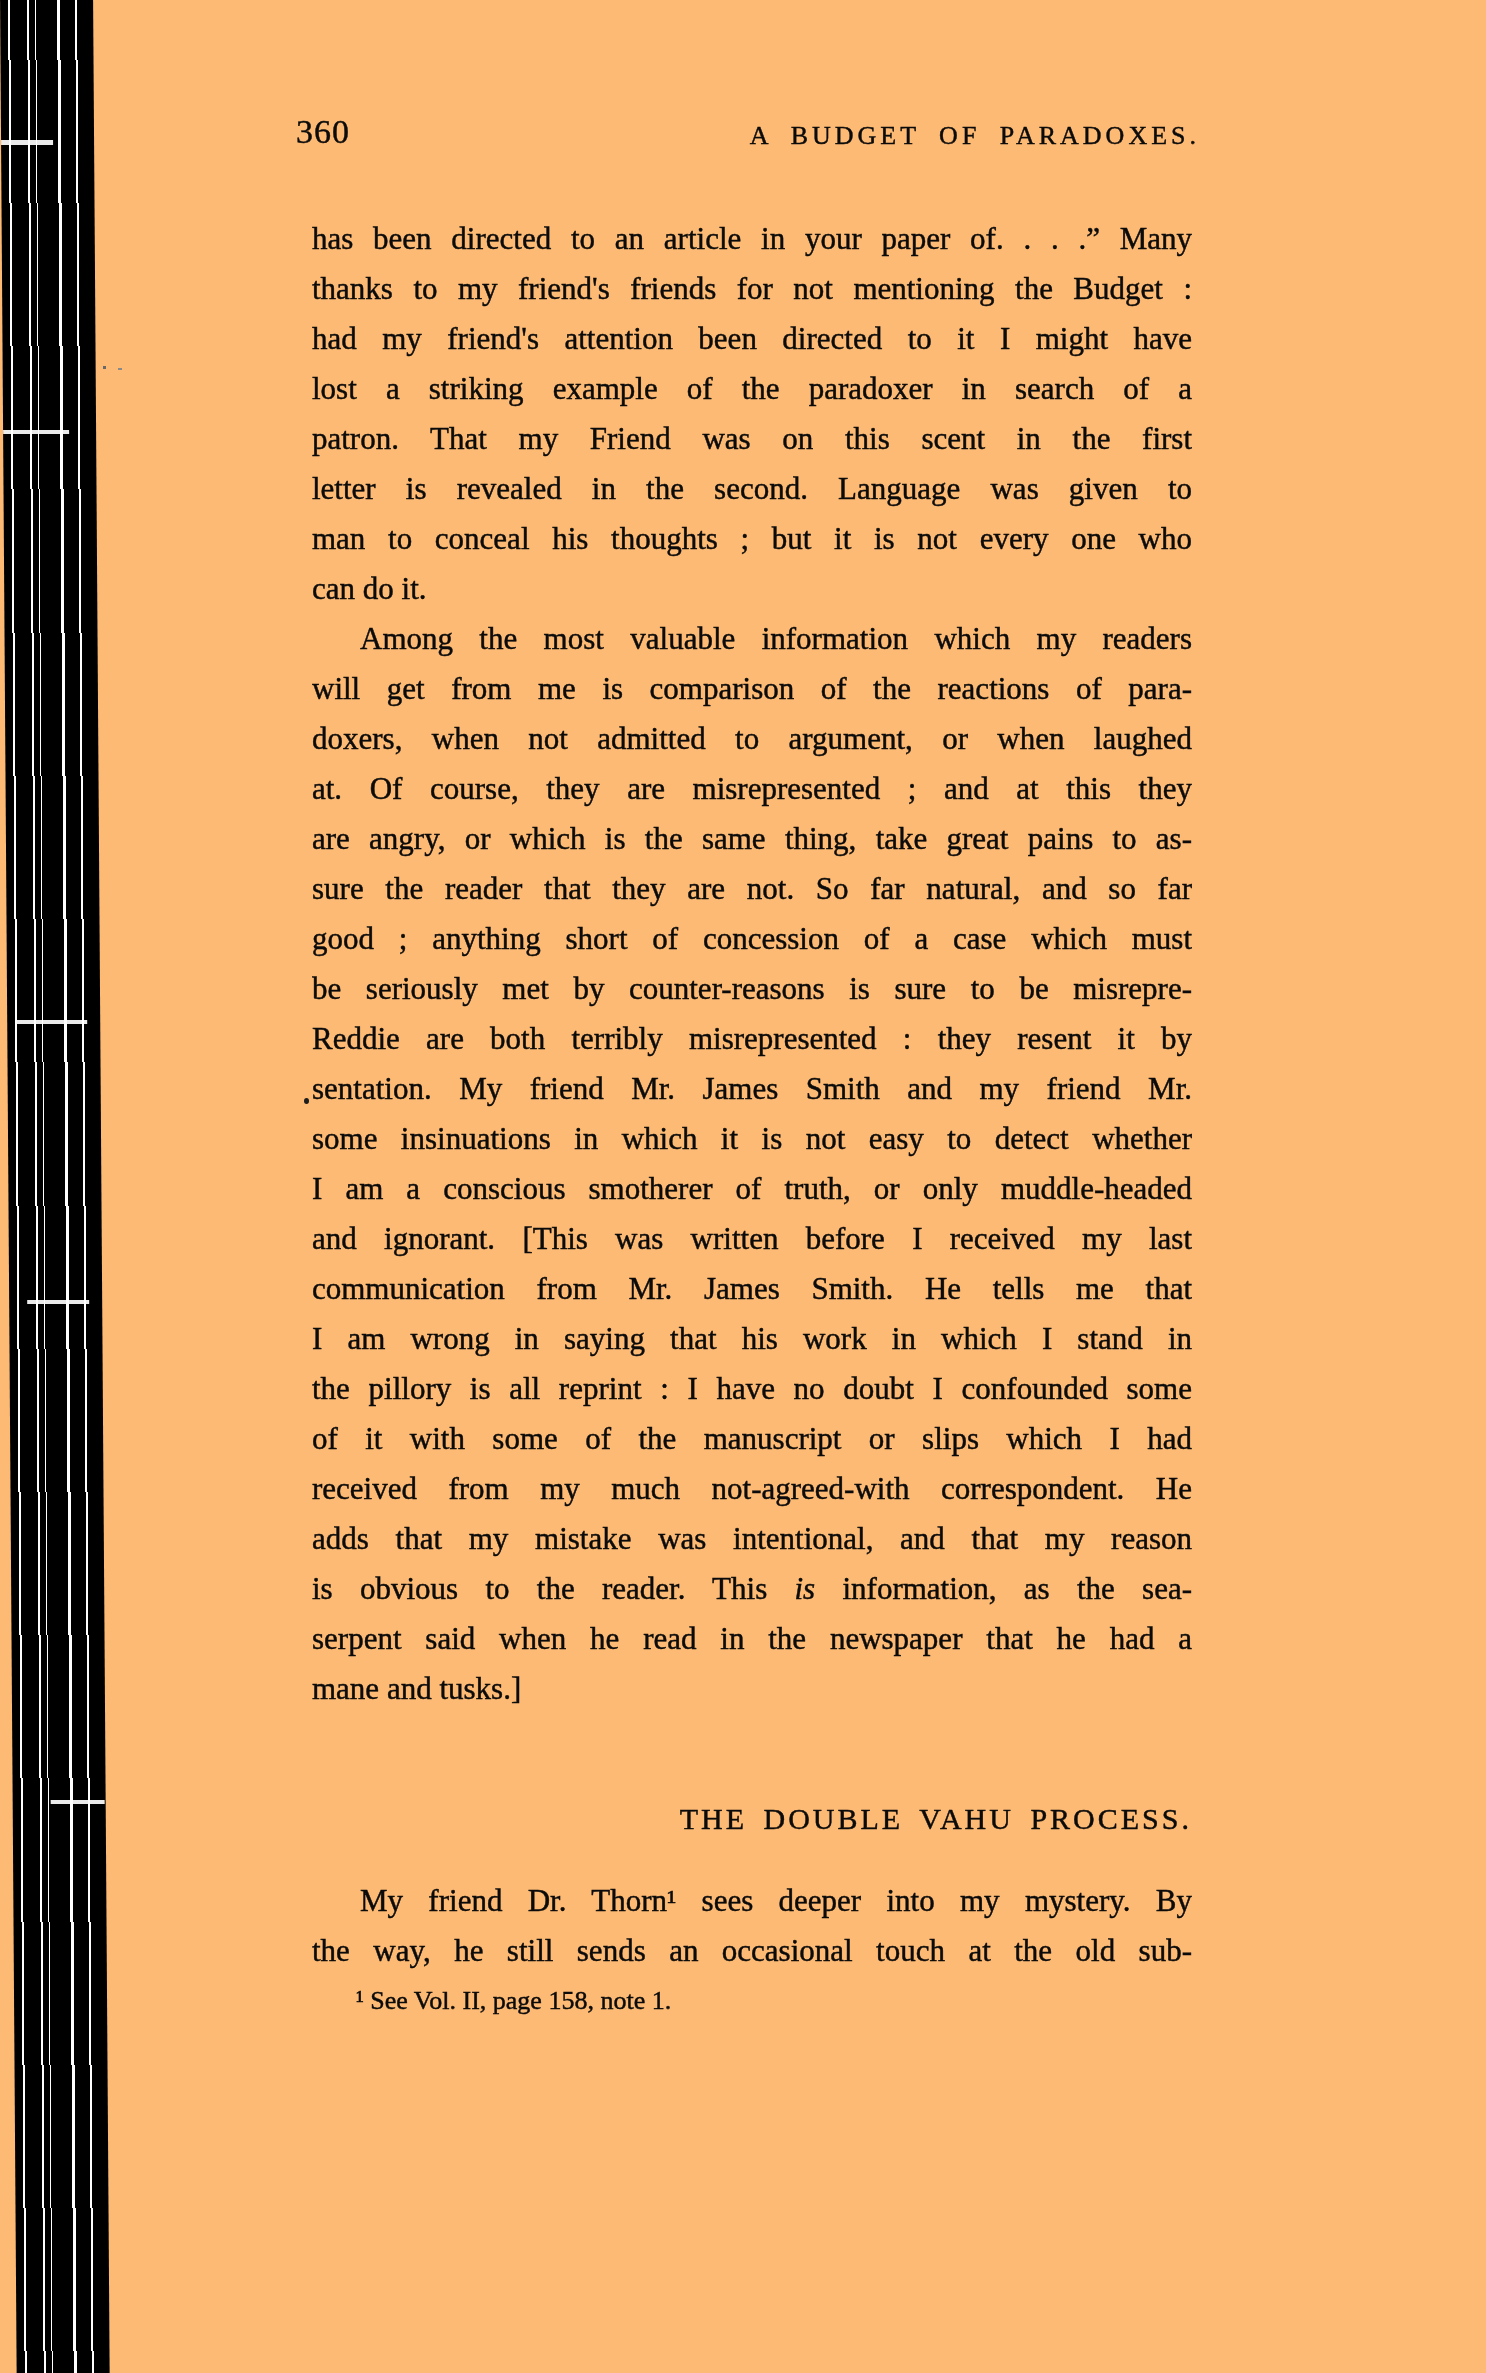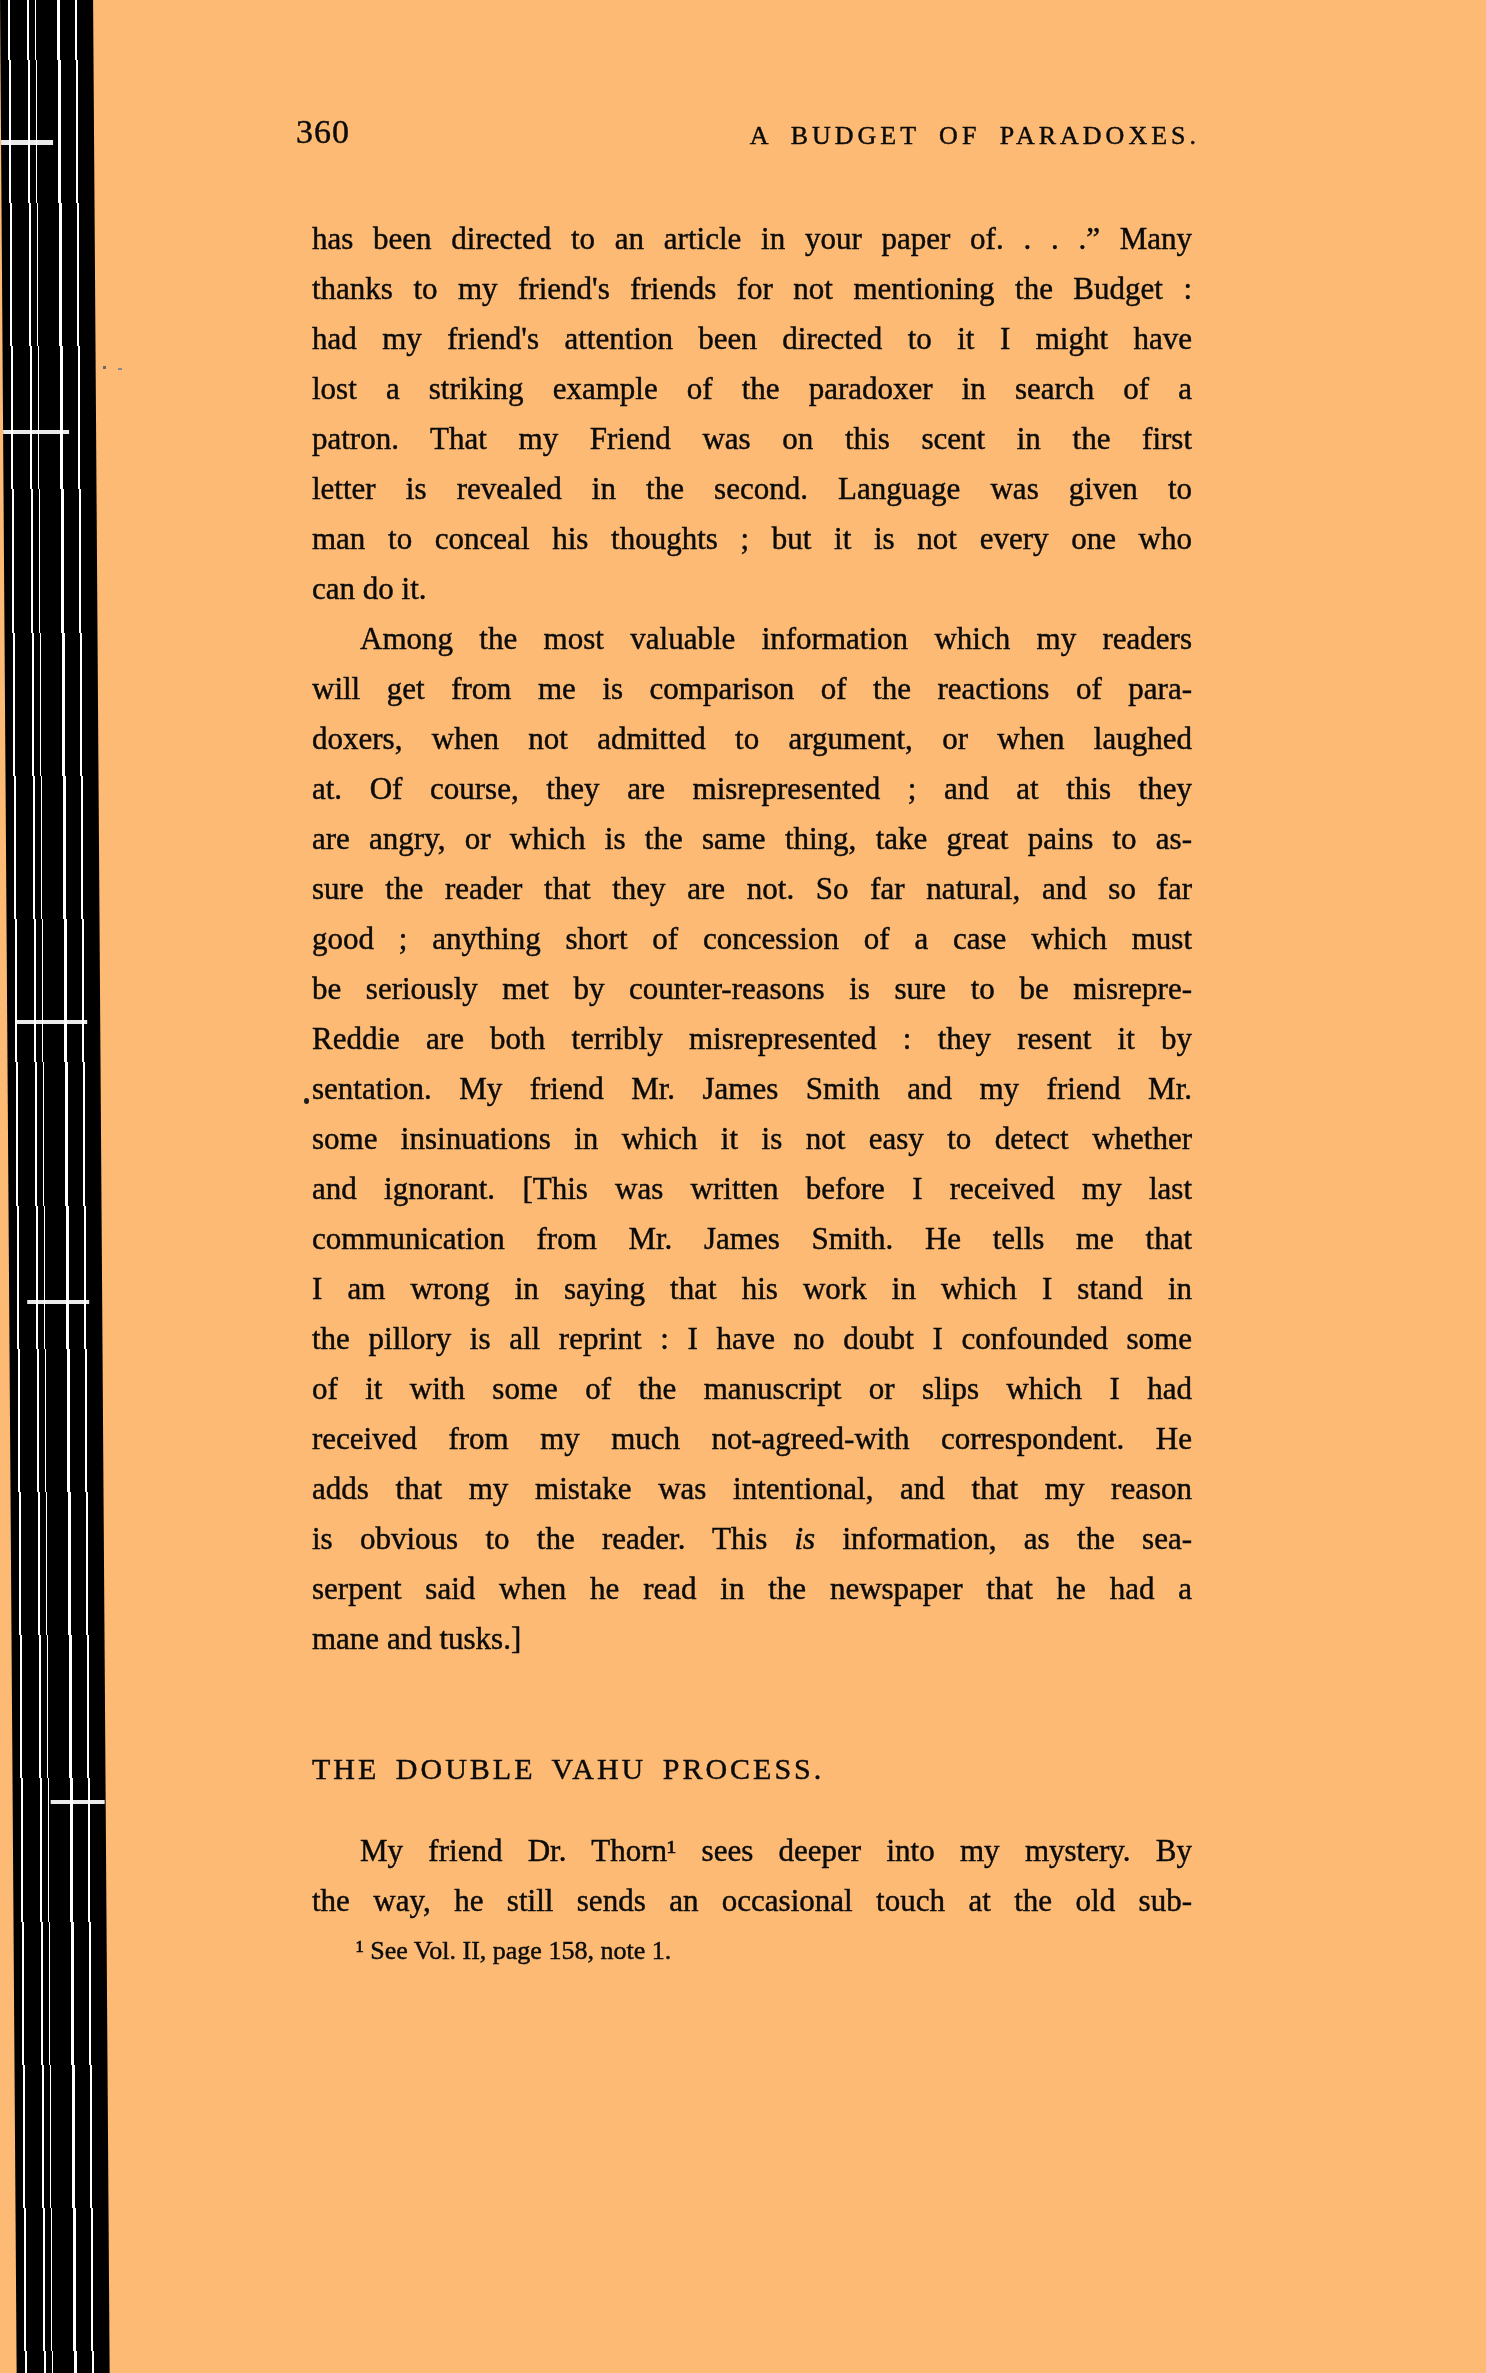--- a/index.html
+++ b/index.html
@@ -47,21 +47,21 @@
   .ln {
     height:50px; line-height:50px; overflow:hidden;
     text-align:justify; text-align-last:justify;
   }
   .ln.last { text-align-last:left; }
   .ln.indent { padding-left:48px; }
   em { font-style:italic; }
 
   .section-heading {
     margin-top:80px; height:50px; line-height:50px;
-    text-align:left; font-size:30px; letter-spacing:3px; word-spacing:6px;
+    text-align:right; font-size:30px; letter-spacing:3px; word-spacing:6px;
   }
   .para3 { margin-top:32px; }
   .footnote {
     margin-top:6px; padding-left:44px;
     font-size:26px; line-height:38px; text-align:left; text-align-last:left;
   }
 </style>
 </head>
 <body>
 
@@ -99,20 +99,21 @@
       <div class="ln">will get from me is comparison of the reactions of para-</div>
       <div class="ln">doxers, when not admitted to argument, or when laughed</div>
       <div class="ln">at.  Of course, they are misrepresented ; and at this they</div>
       <div class="ln">are angry, or which is the same thing, take great pains to as-</div>
       <div class="ln">sure the reader that they are not.  So far natural, and so far</div>
       <div class="ln">good ; anything short of concession of a case which must</div>
       <div class="ln">be seriously met by counter-reasons is sure to be misrepre-</div>
       <div class="ln">Reddie are both terribly misrepresented : they resent it by</div>
       <div class="ln">sentation.  My friend Mr. James Smith and my friend Mr.</div>
       <div class="ln">some insinuations in which it is not easy to detect whether</div>
+      <div class="ln">I am a conscious smotherer of truth, or only muddle-headed</div>
       <div class="ln">and ignorant.  [This was written before I received my last</div>
       <div class="ln">communication from Mr. James Smith.  He tells me that</div>
       <div class="ln">I am wrong in saying that his work in which I stand in</div>
       <div class="ln">the pillory is all reprint : I have no doubt I confounded some</div>
       <div class="ln">of it with some of the manuscript or slips which I had</div>
       <div class="ln">received from my much not-agreed-with correspondent.  He</div>
       <div class="ln">adds that my mistake was intentional, and that my reason</div>
       <div class="ln"><span>is obvious to the reader.  This </span><em>is</em><span> information, as the sea-</span></div>
       <div class="ln">serpent said when he read in the newspaper that he had a</div>
       <div class="ln last">mane and tusks.]</div>

